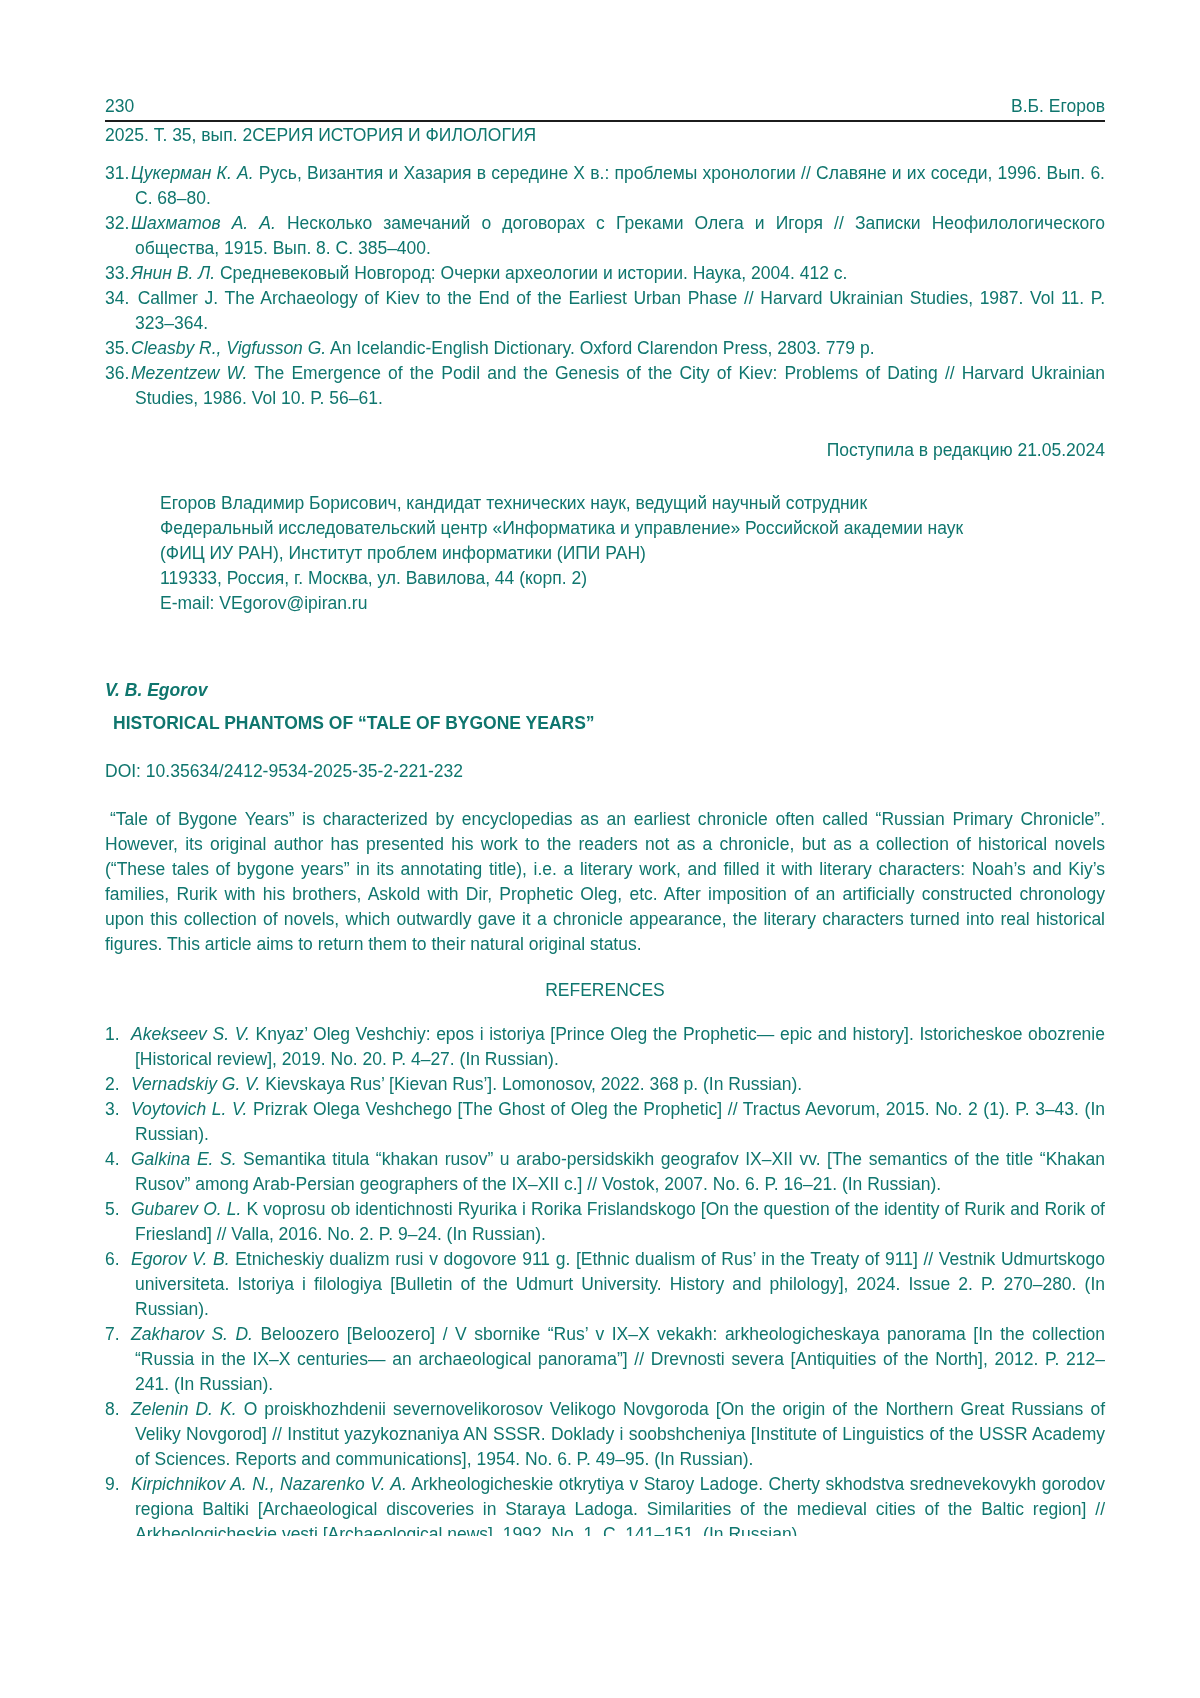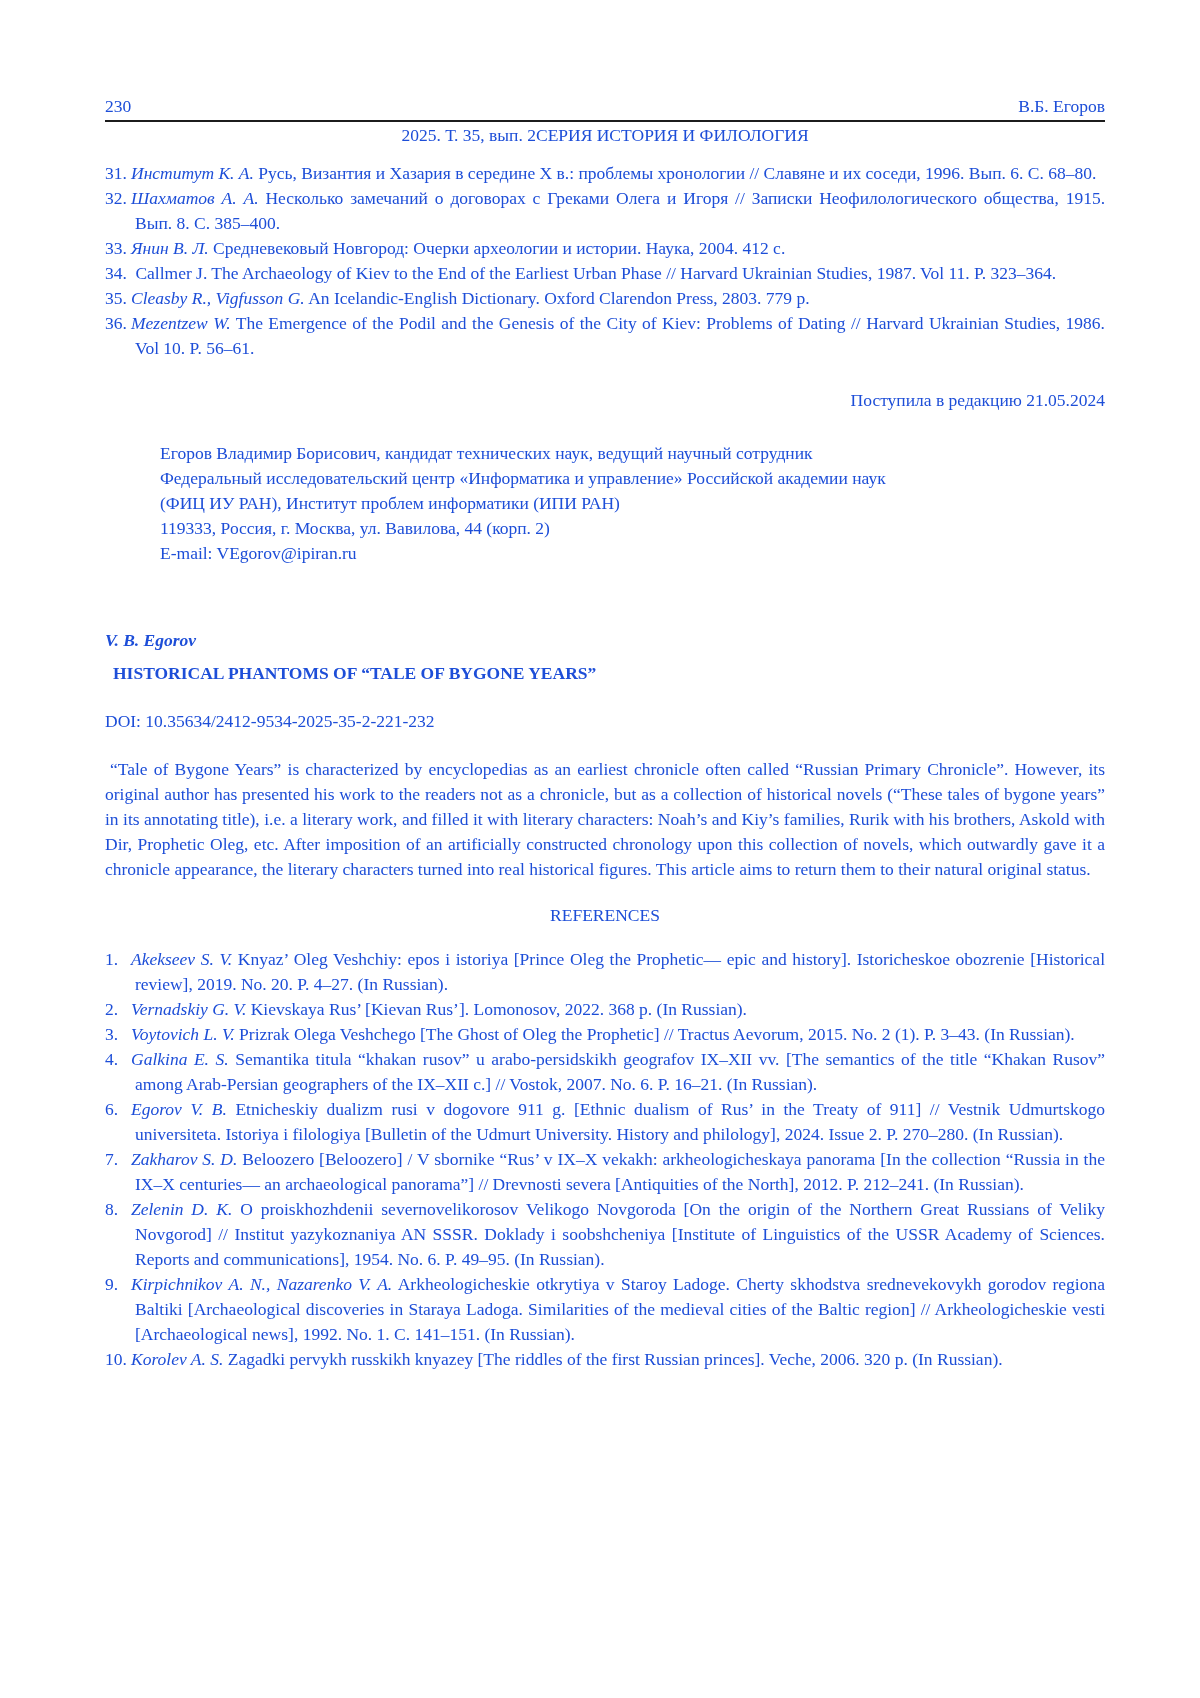--- a/index.html
+++ b/index.html
@@ -7,22 +7,22 @@
     padding: 0;
     background: #ffffff;
   }
   .page {
     position: relative;
     width: 1200px;
     height: 1536px;
     box-sizing: border-box;
     padding: 94px 95px 40px 105px;
     background: #ffffff;
-    color: #1d4ed8;
-    font-family: Liberation Serif, serif;
+    color: #0f766e;
+    font-family: Liberation Sans, sans-serif;
     font-size: 17.5px;
     line-height: 25px;
     overflow: hidden;
   }
   
   .hdr-top {
     position: relative;
     height: 25px;
   }
   .hdr-page-num {
@@ -37,21 +37,21 @@
     top: 0;
     text-align: right;
   }
   .hdr-rule {
     border: none;
     border-top: 2.5px solid #1c1c1c;
     margin: 1px 0 0 0;
   }
   .hdr-bottom {
     display: flex;
-    justify-content: center;
+    justify-content: flex-start;
     margin-top: 1px;
     height: 25px;
   }
   
   .ref-list {
     margin-top: 13px;
   }
   p.ref {
     margin: 0;
     padding-left: 30px;
@@ -117,21 +117,21 @@
     <span class="hdr-page-num">230</span>
     <span class="hdr-running-author">В.Б. Егоров</span>
   </div>
   <hr class="hdr-rule">
   <div class="hdr-bottom">
     <span>2025. Т. 35, вып. 2</span>
     <span>СЕРИЯ ИСТОРИЯ И ФИЛОЛОГИЯ</span>
   </div>
 
   <div class="ref-list">
-  <p class="ref"><span class="ref-num">31.</span><span class="ref-author">Институт К. А.</span> <span class="ref-text">Русь, Византия и Хазария в середине X в.: проблемы хронологии // Славяне и их соседи, 1996. Вып. 6. С. 68–80.</span></p>
+  <p class="ref"><span class="ref-num">31.</span><span class="ref-author">Цукерман К. А.</span> <span class="ref-text">Русь, Византия и Хазария в середине X в.: проблемы хронологии // Славяне и их соседи, 1996. Вып. 6. С. 68–80.</span></p>
 
   <p class="ref"><span class="ref-num">32.</span><span class="ref-author">Шахматов А. А.</span> <span class="ref-text">Несколько замечаний о договорах с Греками Олега и Игоря // Записки Неофилологического общества, 1915. Вып. 8. С. 385–400.</span></p>
 
   <p class="ref"><span class="ref-num">33.</span><span class="ref-author">Янин В. Л.</span> <span class="ref-text">Средневековый Новгород: Очерки археологии и истории. Наука, 2004. 412 с.</span></p>
 
   <p class="ref"><span class="ref-num">34.</span><span class="ref-author"></span> <span class="ref-text">Callmer J. The Archaeology of Kiev to the End of the Earliest Urban Phase // Harvard Ukrainian Studies, 1987. Vol 11. P. 323–364.</span></p>
 
   <p class="ref"><span class="ref-num">35.</span><span class="ref-author">Cleasby R., Vigfusson G.</span> <span class="ref-text">An Icelandic-English Dictionary. Oxford Clarendon Press, 2803. 779 p.</span></p>
 
   <p class="ref"><span class="ref-num">36.</span><span class="ref-author">Mezentzew W.</span> <span class="ref-text">The Emergence of the Podil and the Genesis of the City of Kiev: Problems of Dating // Harvard Ukrainian Studies, 1986. Vol 10. P. 56–61.</span></p>
@@ -163,20 +163,21 @@
 
   <div class="ref-list ref-list-en">
   <p class="ref"><span class="ref-num">1.</span><span class="ref-author">Akekseev S. V.</span> <span class="ref-text">Knyaz’ Oleg Veshchiy: epos i istoriya [Prince Oleg the Prophetic— epic and history]. Istoricheskoe obozrenie [Historical review], 2019. No. 20. P. 4–27. (In Russian).</span></p>
 
   <p class="ref"><span class="ref-num">2.</span><span class="ref-author">Vernadskiy G. V.</span> <span class="ref-text">Kievskaya Rus’ [Kievan Rus’]. Lomonosov, 2022. 368 p. (In Russian).</span></p>
 
   <p class="ref"><span class="ref-num">3.</span><span class="ref-author">Voytovich L. V.</span> <span class="ref-text">Prizrak Olega Veshchego [The Ghost of Oleg the Prophetic] // Tractus Aevorum, 2015. No. 2 (1). P. 3–43. (In Russian).</span></p>
 
   <p class="ref"><span class="ref-num">4.</span><span class="ref-author">Galkina E. S.</span> <span class="ref-text">Semantika titula “khakan rusov” u arabo-persidskikh geografov IX–XII vv. [The semantics of the title “Khakan Rusov” among Arab-Persian geographers of the IX–XII c.] // Vostok, 2007. No. 6. P. 16–21. (In Russian).</span></p>
 
+  <p class="ref"><span class="ref-num">5.</span><span class="ref-author">Gubarev O. L.</span> <span class="ref-text">K voprosu ob identichnosti Ryurika i Rorika Frislandskogo [On the question of the identity of Rurik and Rorik of Friesland] // Valla, 2016. No. 2. P. 9–24. (In Russian).</span></p>
 
   <p class="ref"><span class="ref-num">6.</span><span class="ref-author">Egorov V. B.</span> <span class="ref-text">Etnicheskiy dualizm rusi v dogovore 911 g. [Ethnic dualism of Rus’ in the Treaty of 911] // Vestnik Udmurtskogo universiteta. Istoriya i filologiya [Bulletin of the Udmurt University. History and philology], 2024. Issue 2. P. 270–280. (In Russian).</span></p>
 
   <p class="ref"><span class="ref-num">7.</span><span class="ref-author">Zakharov S. D.</span> <span class="ref-text">Beloozero [Beloozero] / V sbornike “Rus’ v IX–X vekakh: arkheologicheskaya panorama [In the collection “Russia in the IX–X centuries— an archaeological panorama”] // Drevnosti severa [Antiquities of the North], 2012. P. 212–241. (In Russian).</span></p>
 
   <p class="ref"><span class="ref-num">8.</span><span class="ref-author">Zelenin D. K.</span> <span class="ref-text">O proiskhozhdenii severnovelikorosov Velikogo Novgoroda [On the origin of the Northern Great Russians of Veliky Novgorod] // Institut yazykoznaniya AN SSSR. Doklady i soobshcheniya [Institute of Linguistics of the USSR Academy of Sciences. Reports and communications], 1954. No. 6. P. 49–95. (In Russian).</span></p>
 
   <p class="ref"><span class="ref-num">9.</span><span class="ref-author">Kirpichnikov A. N., Nazarenko V. A.</span> <span class="ref-text">Arkheologicheskie otkrytiya v Staroy Ladoge. Cherty skhodstva srednevekovykh gorodov regiona Baltiki [Archaeological discoveries in Staraya Ladoga. Similarities of the medieval cities of the Baltic region] // Arkheologicheskie vesti [Archaeological news], 1992. No. 1. C. 141–151. (In Russian).</span></p>
 
   <p class="ref"><span class="ref-num">10.</span><span class="ref-author">Korolev A. S.</span> <span class="ref-text">Zagadki pervykh russkikh knyazey [The riddles of the first Russian princes]. Veche, 2006. 320 p. (In Russian).</span></p>

